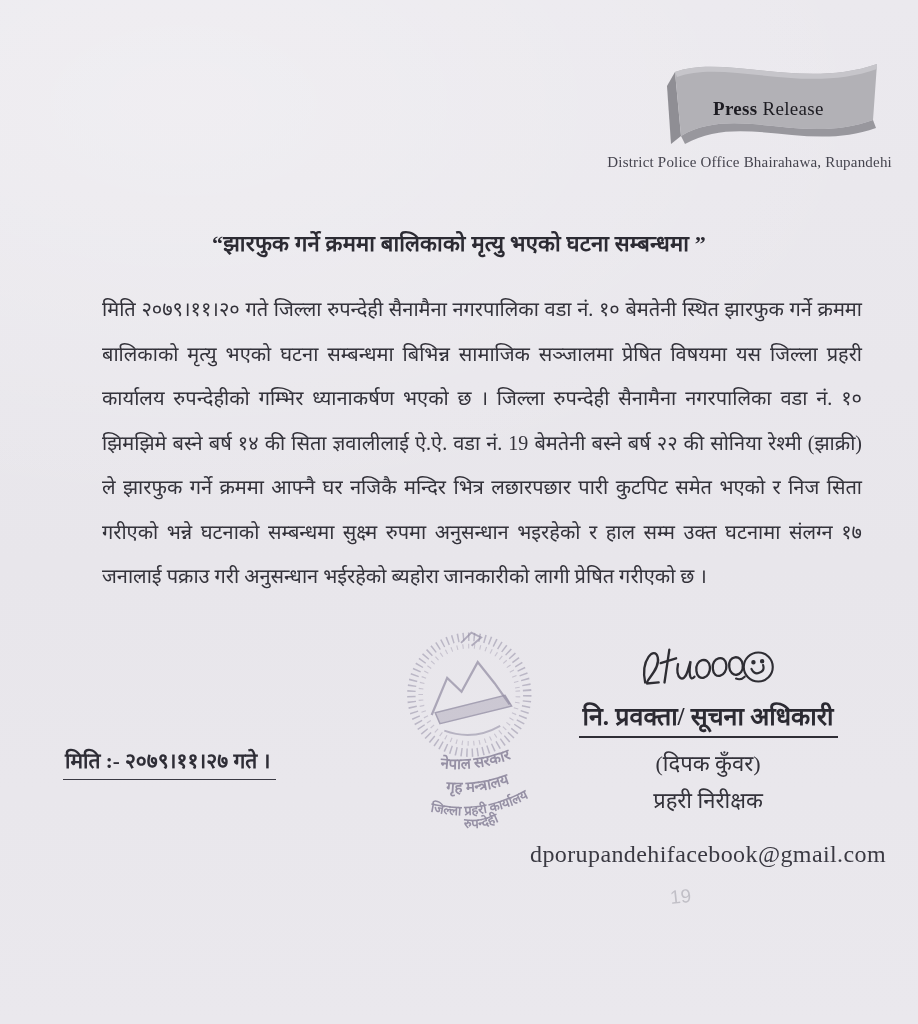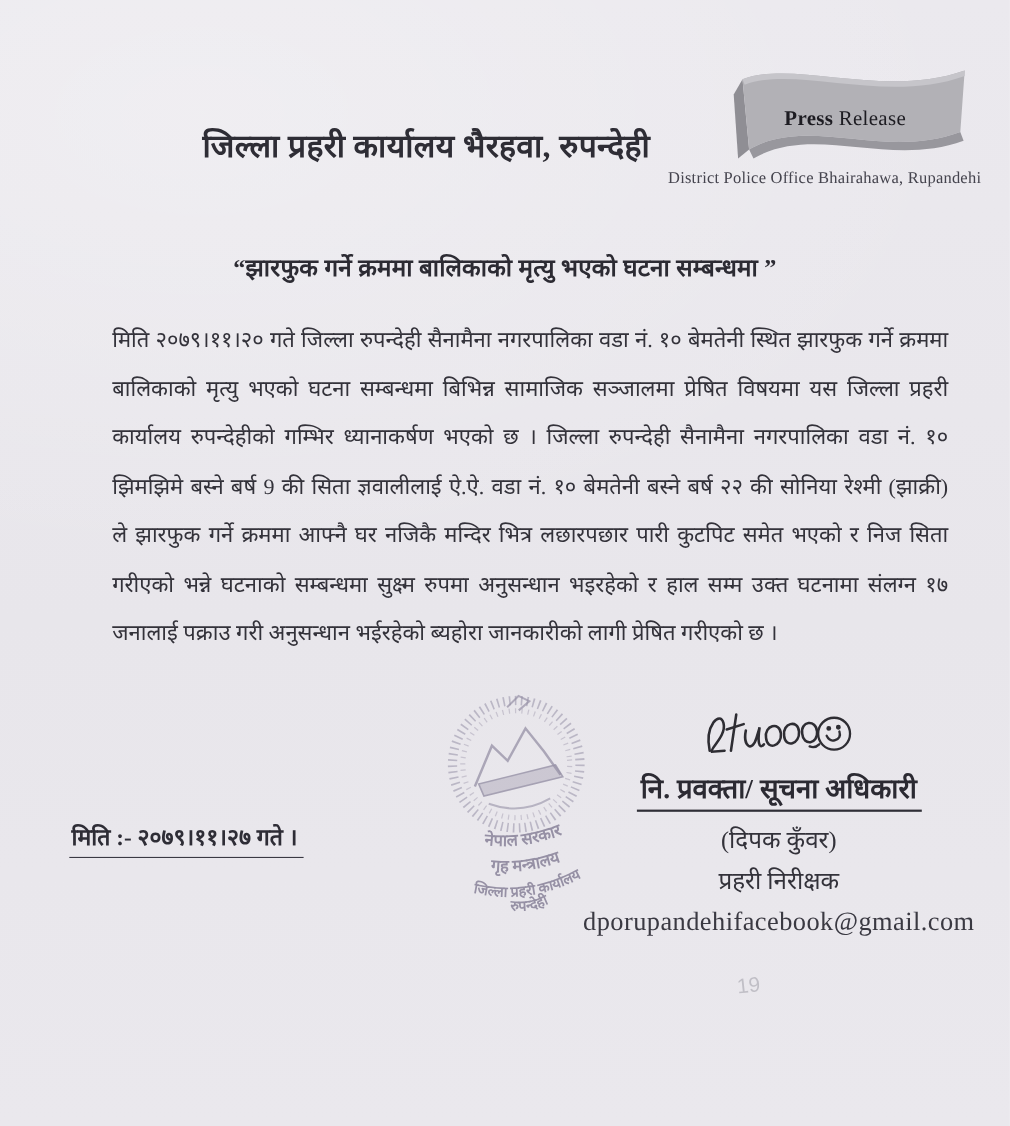--- a/index.html
+++ b/index.html
@@ -49,54 +49,53 @@
   .sig-col{position:absolute;left:512px;top:638px;width:392px;text-align:center;}
   .sig-mark{display:block;margin:0 auto 0 auto;width:168px;height:58px;}
   .designation{
     display:inline-block;margin-top:2px;
     font-size:25px;font-weight:700;color:#2b2a32;
     border-bottom:2px solid #2f2e36;padding:0 4px 4px;white-space:nowrap;
   }
   .sig-name{margin-top:9px;font-size:22px;color:#33323a;}
   .sig-rank{margin-top:7px;font-size:22px;color:#33323a;}
   .sig-contact{margin-top:9px;font-size:22px;color:#33323a;letter-spacing:0.5px;}
-  .sig-email{margin-top:11px;font-size:24px;color:#3a3942;letter-spacing:0.4px;}
+  .sig-email{margin-top:27px;font-size:24px;color:#3a3942;letter-spacing:0.4px;}
   .pencil-mark{
     position:absolute;left:670px;top:886px;
     font-size:19px;color:#6d6c78;opacity:0.32;transform:rotate(-6deg);
     font-family:"Liberation Sans", sans-serif;
   }
 </style>
 </head>
 <body>
 
 <div class="page">
 
-  <div class="office-np">जिल्ला प्रहरी कार्यालय भैरहवा, रुपन्देही</div>
   <div class="office-en">District Police Office Bhairahawa, Rupandehi</div>
 
   <div class="ribbon">
     <svg width="228" height="100" viewBox="0 0 228 100">
       <path d="M14,34 L22,20 L28,84 L18,92 Z" fill="#8f8e94"></path>
       <path d="M22,20 C70,2 150,38 224,12 L220,68 C150,94 82,52 28,84 Z" fill="#b2b1b6"></path>
       <path d="M28,84 C82,52 150,94 220,68 L223,76 C154,101 88,60 32,92 Z" fill="#98979d"></path>
       <path d="M22,20 C70,2 150,38 224,12 L224,17 C152,43 72,7 24,25 Z" fill="#c6c5ca"></path>
     </svg>
     <div class="ribbon-text">
       <span class="b">Press</span><span> Release</span>
     </div>
   </div>
 
   <div class="subject">“झारफुक गर्ने क्रममा बालिकाको मृत्यु भएको घटना सम्बन्धमा ”</div>
 
   <div class="body-block">
       <div class="body-line">मिति २०७९।११।२० गते जिल्ला रुपन्देही सैनामैना नगरपालिका वडा नं. १० बेमतेनी स्थित झारफुक गर्ने क्रममा</div>
       <div class="body-line">बालिकाको मृत्यु भएको घटना सम्बन्धमा बिभिन्न सामाजिक सञ्जालमा प्रेषित विषयमा यस जिल्ला प्रहरी</div>
       <div class="body-line">कार्यालय रुपन्देहीको गम्भिर ध्यानाकर्षण भएको छ । जिल्ला रुपन्देही सैनामैना नगरपालिका वडा नं. १०</div>
-      <div class="body-line">झिमझिमे बस्ने बर्ष 9 की सिता ज्ञवालीलाई ऐ.ऐ. वडा नं. १० बेमतेनी बस्ने बर्ष २२ की सोनिया रेश्मी (झाक्री)</div>
+      <div class="body-line">झिमझिमे बस्ने बर्ष १४ की सिता ज्ञवालीलाई ऐ.ऐ. वडा नं. 19 बेमतेनी बस्ने बर्ष २२ की सोनिया रेश्मी (झाक्री)</div>
       <div class="body-line">ले झारफुक गर्ने क्रममा आफ्नै घर नजिकै मन्दिर भित्र लछारपछार पारी कुटपिट समेत भएको र निज सिता</div>
       <div class="body-line">गरीएको भन्ने घटनाको सम्बन्धमा सुक्ष्म रुपमा अनुसन्धान भइरहेको र हाल सम्म उक्त घटनामा संलग्न १७</div>
       <div class="body-line last">जनालाई पक्राउ गरी अनुसन्धान भईरहेको ब्यहोरा जानकारीको लागी प्रेषित गरीएको छ ।</div>
     </div>
 
   <div class="date-line">मिति :- २०७९।११।२७ गते ।</div>
 
   <svg class="stamp" viewBox="0 0 200 230">
     <g fill="none" stroke="#847e97">
       <circle cx="100" cy="82" r="62" stroke-width="9" stroke-dasharray="1.6 4.2" opacity="0.55"></circle>

